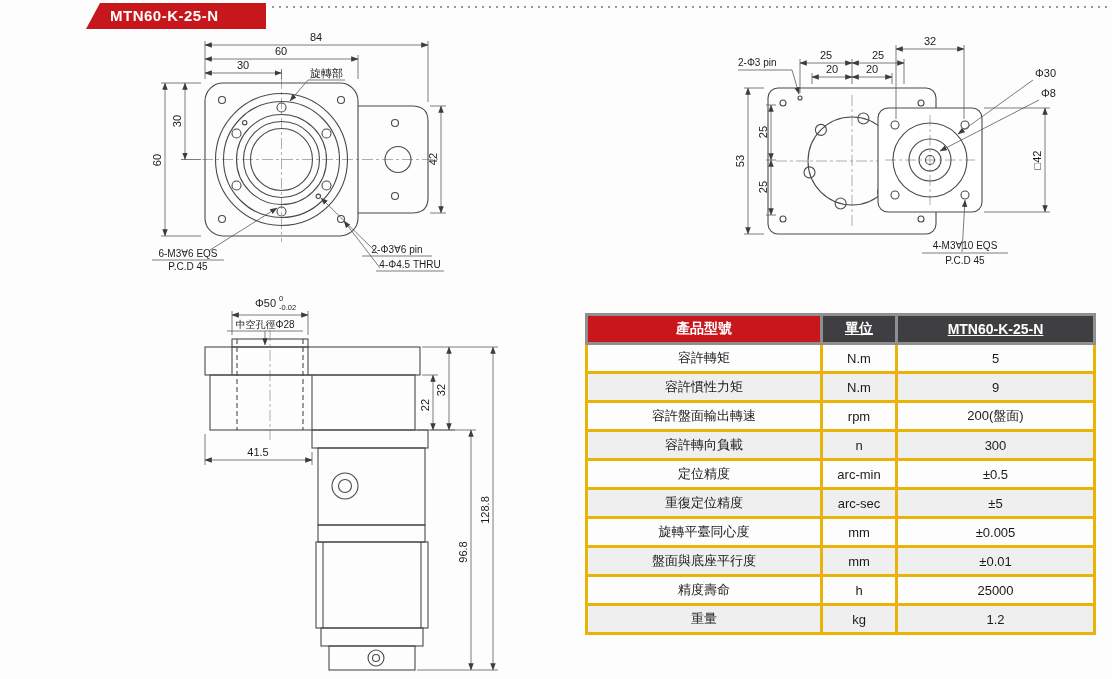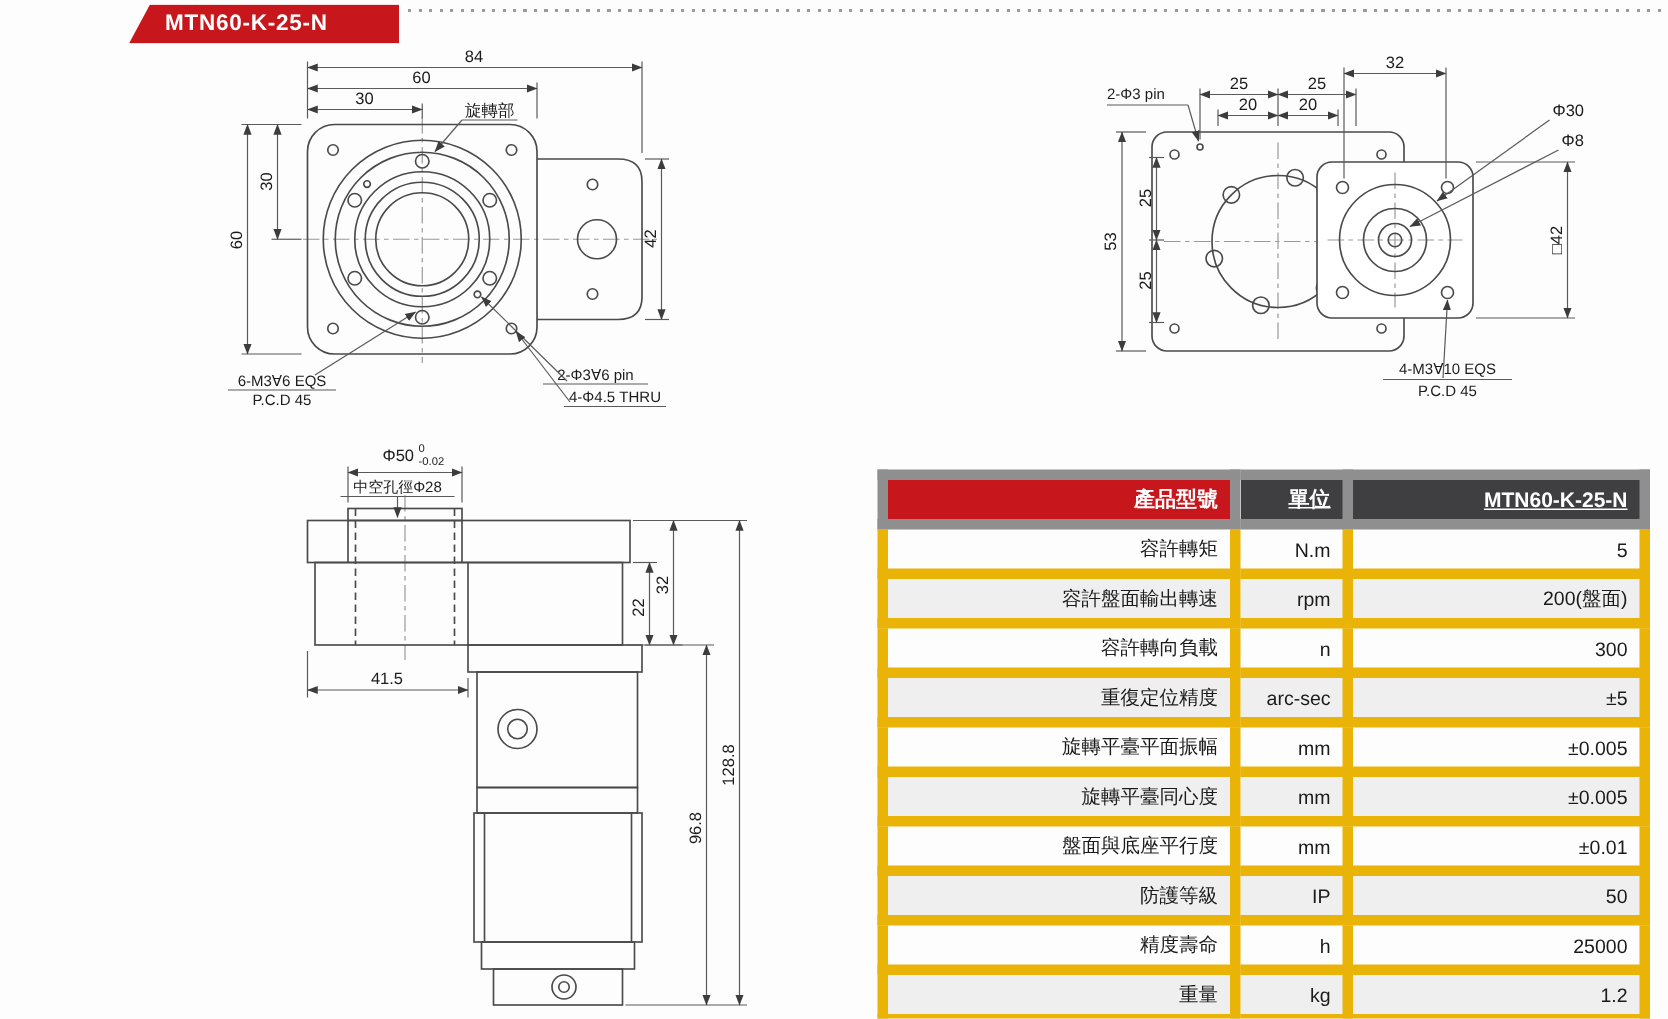--- a/index.html
+++ b/index.html
@@ -26,21 +26,21 @@
   .dash { stroke:#777; stroke-width:.9; stroke-dasharray:5 3; fill:none; }
   .dim line { stroke:#5a5a5a; stroke-width:.8; fill:none; }
   text.t  { font:11px "Liberation Sans","DejaVu Sans",sans-serif; fill:#1c1c1c; }
   text.ts { font:10px "Liberation Sans","DejaVu Sans",sans-serif; fill:#1c1c1c; }
   text.tt { font:7.5px "Liberation Sans","DejaVu Sans",sans-serif; fill:#1c1c1c; }
   table.spec {
     position:absolute; left:585px; top:313px; width:508px;
     border-collapse:collapse; table-layout:fixed; font-size:13px;
   }
   .spec th,.spec td {
-    border:7px solid #eab308; padding:4px 8px; text-align:right;
+    border:3px solid #eab308; padding:4px 8px; text-align:center;
     height:20px; overflow:hidden; white-space:nowrap;
   }
   .spec thead th { color:#fff; font-weight:bold; font-size:14px; height:21px; border-color:#8f8f8f; }
   .spec thead th.red  { background:var(--red); }
   .spec thead th.dark { background:var(--dark);text-decoration:underline; }
   .spec tbody tr:nth-child(even) td { background:#efefef; }
 </style>
 </head>
 <body>
 
@@ -297,55 +297,55 @@
       <th class="dark">MTN60-K-25-N</th>
     </tr>
   </thead>
   <tbody>
       <tr>
         <td>容許轉矩</td>
         <td>N.m</td>
         <td>5</td>
       </tr>
       <tr>
+        <td>容許慣性力矩</td>
+        <td>N.m</td>
+        <td>9</td>
+      </tr>
+      <tr>
         <td>容許盤面輸出轉速</td>
         <td>rpm</td>
         <td>200(盤面)</td>
       </tr>
       <tr>
         <td>容許轉向負載</td>
         <td>n</td>
         <td>300</td>
       </tr>
       <tr>
+        <td>定位精度</td>
+        <td>arc-min</td>
+        <td>±0.5</td>
+      </tr>
+      <tr>
         <td>重復定位精度</td>
         <td>arc-sec</td>
         <td>±5</td>
       </tr>
       <tr>
-        <td>旋轉平臺平面振幅</td>
-        <td>mm</td>
-        <td>±0.005</td>
-      </tr>
-      <tr>
         <td>旋轉平臺同心度</td>
         <td>mm</td>
         <td>±0.005</td>
       </tr>
       <tr>
         <td>盤面與底座平行度</td>
         <td>mm</td>
         <td>±0.01</td>
       </tr>
       <tr>
-        <td>防護等級</td>
-        <td>IP</td>
-        <td>50</td>
-      </tr>
-      <tr>
         <td>精度壽命</td>
         <td>h</td>
         <td>25000</td>
       </tr>
       <tr>
         <td>重量</td>
         <td>kg</td>
         <td>1.2</td>
       </tr>
     </tbody>

